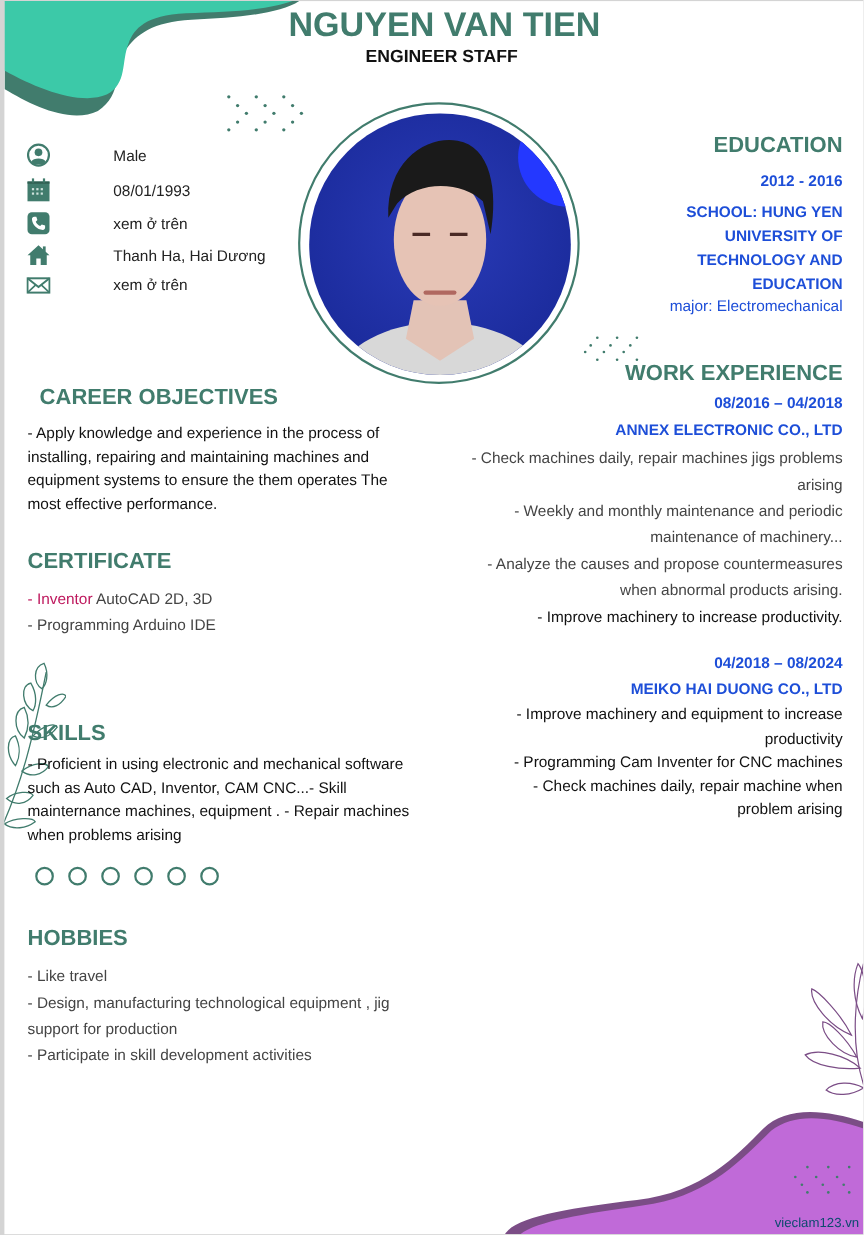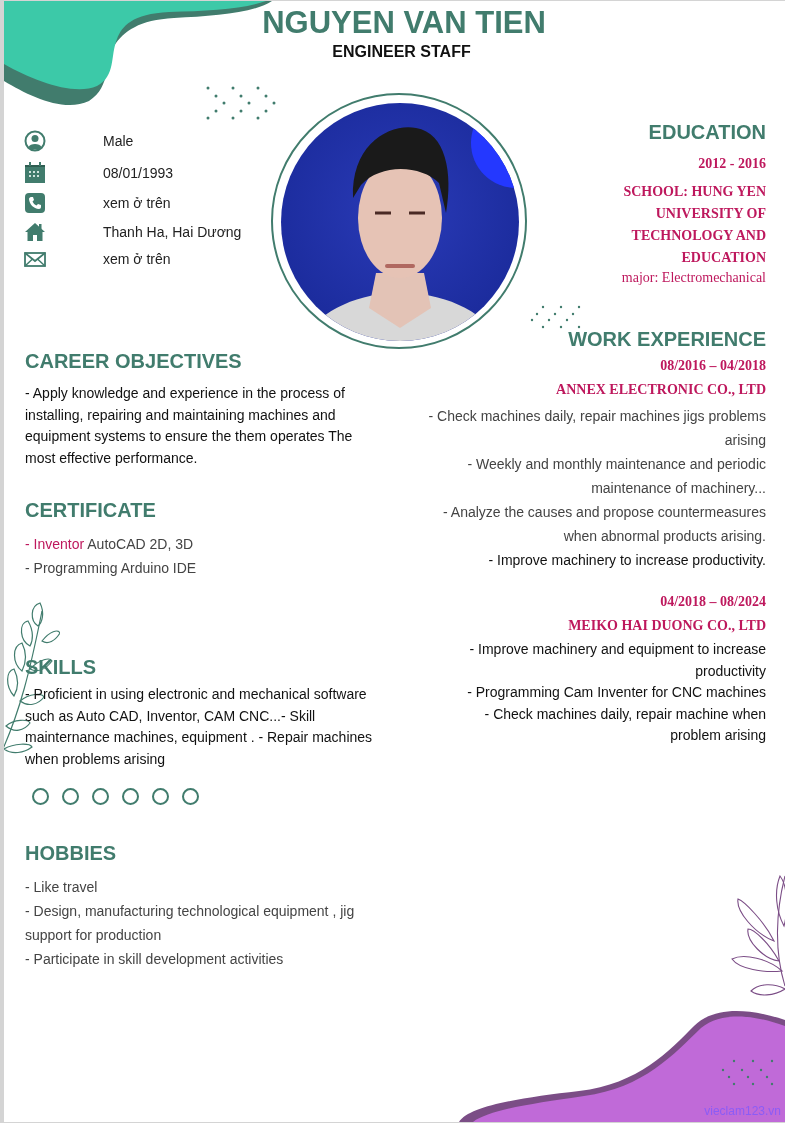--- a/index.html
+++ b/index.html
@@ -7,24 +7,24 @@
   .page { position:absolute; left:4px; top:1px; width:781px; height:1121px; background:#ffffff; overflow:hidden; }
   .abs { position:absolute; }
   .name { left:0; width:800px; top:4px; text-align:center; font-size:31px; font-weight:bold; color:#417c6d; letter-spacing:0px; }
   .title { left:0; width:795px; top:42px; text-align:center; font-size:16px; font-weight:bold; color:#111; }
   .info-row { position:absolute; left:20px; display:flex; align-items:center; font-size:14px; color:#222;gap:45px; }
   .info-row .ic { width:22px; height:22px; margin-right:12px; display:flex; align-items:center; justify-content:center; }
   .sec-title { position:absolute; font-size:20px; font-weight:bold; color:#417c6d; }
   .body-text { position:absolute; font-size:14px; color:#222; line-height:21.5px; }
   .list-text { position:absolute; font-size:14px; color:#444; line-height:24px; }
   .right { text-align:right; }
-  .dark { color:#be185d;font-family:Liberation Serif, serif; }
+  .dark { color:#1d4ed8; }
   .bold { font-weight:bold; }
   .circle { display:inline-block; width:13px; height:13px; border:2px solid #417c6d; border-radius:50%; margin-right:13px; }
-  .watermark { right:4px; bottom:4px; font-size:12px; color:#8b5cf6; }
+  .watermark { right:4px; bottom:4px; font-size:12px; color:#0c4a6e; }
 </style>
 </head>
 <body>
 
 <div class="page">
 
   <svg class="abs" style="left:0;top:0" width="280" height="110" viewBox="0 0 280 110">
     <path d="M0 0 L268 0 C 250 12, 210 15, 170 17 C 135 19, 120 30, 110 45 C 100 60, 108 85, 85 100 C 60 112, 25 95, 0 80 Z" fill="#417c6d"></path>
     <path d="M0 0 L262 0 C 240 8, 205 10, 165 11 C 128 13, 118 25, 113 38 C 106 55, 112 75, 93 85 C 70 95, 30 80, 0 63 Z" fill="#3cc9a8"></path>
   </svg>
@@ -171,21 +171,21 @@
   </div>
 
   <div class="abs right dark bold" style="right:19px;top:593px;font-size:14px">04/2018 – 08/2024</div>
   <div class="abs right dark bold" style="right:19px;top:617px;font-size:14px">MEIKO HAI DUONG CO., LTD</div>
   <div class="body-text right" style="right:19px;top:638px;width:340px;color:#111">
     <div>- Improve machinery and equipment to increase productivity</div>
     <div>- Programming Cam Inventer for CNC machines</div>
     <div style="padding-left:40px">- Check machines daily, repair machine when problem arising</div>
   </div>
 
-  <div class="sec-title" style="left:21px;top:349px">CAREER OBJECTIVES</div>
+  <div class="sec-title" style="left:32px;top:349px">CAREER OBJECTIVES</div>
   <div class="body-text" style="left:21px;top:382px;width:355px;color:#111">- Apply knowledge and experience in the process of installing, repairing and maintaining machines and equipment systems to ensure the them operates The most effective performance.</div>
 
   <div class="sec-title" style="left:21px;top:498px">CERTIFICATE</div>
   <div class="list-text" style="left:21px;top:531px;width:340px">
     <div><span style="color:#be185d">- Inventor</span><span> AutoCAD 2D, 3D</span></div>
     <div>- Programming Arduino IDE</div>
   </div>
 
   <svg class="abs" style="left:-4px;top:600px" width="60" height="160" viewBox="0 0 60 160">
     <g fill="none" stroke="#417c6d" stroke-width="1.2">

